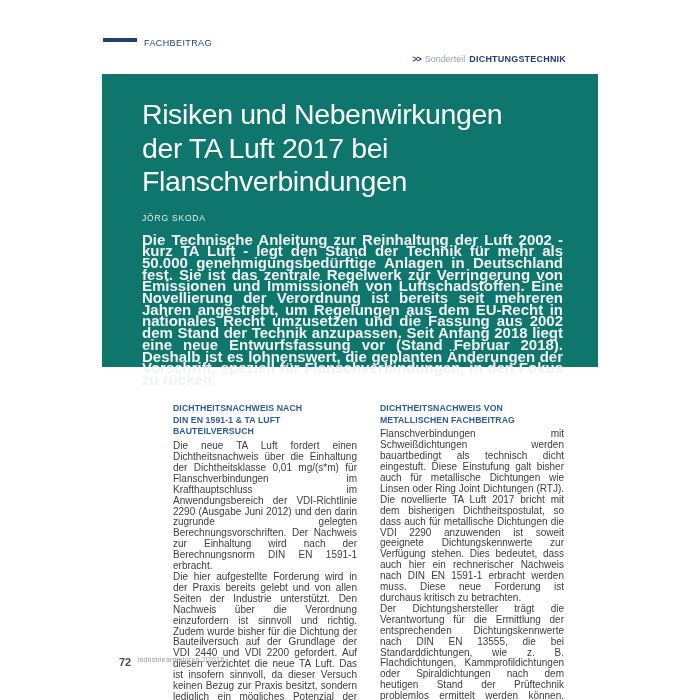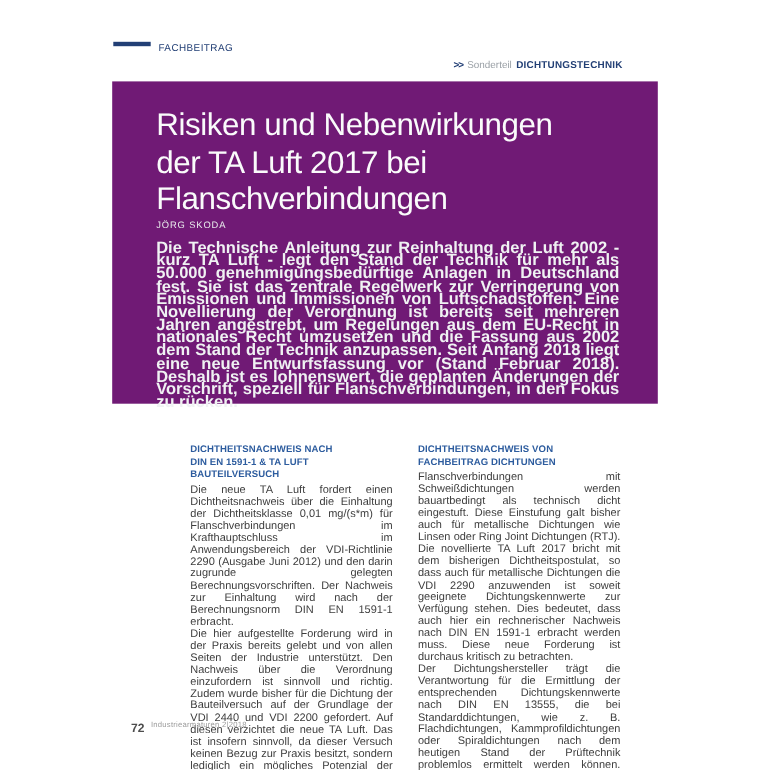--- a/index.html
+++ b/index.html
@@ -23,32 +23,33 @@
     font-size: 9px; color: #223f75; letter-spacing: 0.4px; font-weight: 400;
   }
   .header-right { display: flex; align-items: baseline; gap: 4px; font-size: 9px; }
   .chevrons { color: #223f75; font-weight: 700; letter-spacing: -1px; }
   .sonderteil { color: #9aa0a6; margin-top: 31px; }
   .sonderteil-name { color: #223f75; font-weight: 700; letter-spacing: 0.2px; margin-top: 16px; }
 
   
   .hero {
     position: absolute; left: 102px; top: 74px; width: 496px; height: 293px;
-    background: #701a75;
+    background: #0f766e;
     box-sizing: border-box;
     padding: 24px 19px 0 40px;
   }
   .hero-title {
     color: #fafbfb;
     font-size: 28.5px; line-height: 33.5px; font-weight: 400;
     letter-spacing: -0.4px;
     white-space: pre-line;
     margin: 0;
   }
   .hero-author {
+    margin-top: 14px;
     color: #e8eaec; font-size: 8.5px; letter-spacing: 0.8px; font-weight: 400;
   }
   .hero-intro {
     margin-top: 11px;
     width: 421px;
     color: #f0f2f3;
     font-size: 15px; line-height: 11.7px; font-weight: 700;
     text-align: justify;
     hyphens: auto;
   }
@@ -108,21 +109,21 @@
 
   <div class="columns">
     <div class="col">
       <h2 class="col-heading">DICHTHEITSNACHWEIS NACH
 DIN EN 1591-1 &amp; TA LUFT BAUTEILVERSUCH</h2>
       <p>Die neue TA Luft fordert einen Dichtheitsnachweis über die Einhaltung der Dichtheitsklasse 0,01 mg/(s*m) für Flanschverbindungen im Krafthauptschluss im Anwendungsbereich der VDI-Richtlinie 2290 (Ausgabe Juni 2012) und den darin zugrunde gelegten Berechnungsvorschriften. Der Nachweis zur Einhaltung wird nach der Berechnungsnorm DIN EN 1591-1 erbracht.</p>
       <p>Die hier aufgestellte Forderung wird in der Praxis bereits gelebt und von allen Seiten der Industrie unterstützt. Den Nachweis über die Verordnung einzufordern ist sinnvoll und richtig. Zudem wurde bisher für die Dichtung der Bauteilversuch auf der Grundlage der VDI 2440 und VDI 2200 gefordert. Auf diesen verzichtet die neue TA Luft. Das ist insofern sinnvoll, da dieser Versuch keinen Bezug zur Praxis besitzt, sondern lediglich ein mögliches Potenzial der Dichtung hinsichtlich des Abdichtverhaltens aufzeigt. Er konnte daher nur zur groben Vorauswahl bei Dichtungen verwendet werden.</p>
     </div>
     <div class="col">
       <h2 class="col-heading">DICHTHEITSNACHWEIS VON
-FACHBEITRAG DICHTUNGEN</h2>
+METALLISCHEN FACHBEITRAG</h2>
       <p>Flanschverbindungen mit Schweißdichtungen werden bauartbedingt als technisch dicht eingestuft. Diese Einstufung galt bisher auch für metallische Dichtungen wie Linsen oder Ring Joint Dichtungen (RTJ). Die novellierte TA Luft 2017 bricht mit dem bisherigen Dichtheitspostulat, so dass auch für metallische Dichtungen die VDI 2290 anzuwenden ist soweit geeignete Dichtungskennwerte zur Verfügung stehen. Dies bedeutet, dass auch hier ein rechnerischer Nachweis nach DIN EN 1591-1 erbracht werden muss. Diese neue Forderung ist durchaus kritisch zu betrachten.</p>
       <p>Der Dichtungshersteller trägt die Verantwortung für die Ermittlung der entsprechenden Dichtungskennwerte nach DIN EN 13555, die bei Standarddichtungen, wie z. B. Flachdichtungen, Kammprofildichtungen oder Spiraldichtungen nach dem heutigen Stand der Prüftechnik problemlos ermittelt werden können. Diese Technik ist ursprünglich jedoch nicht für die Ermittlung von rein metallischen Dichtun-</p>
     </div>
   </div>
 
   <div class="footer">
     <span class="footer-page">72</span>
     <span class="footer-journal">Industriearmaturen 2|2018</span>
   </div>
 

